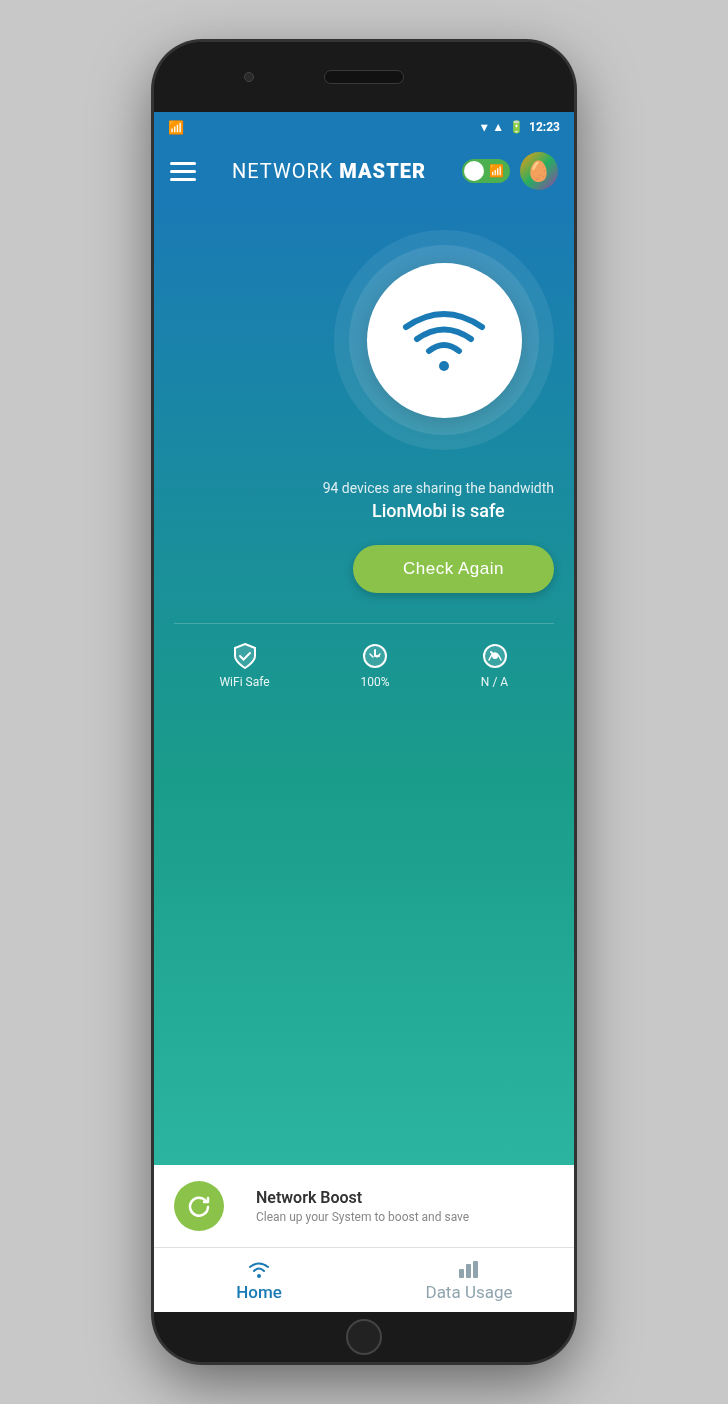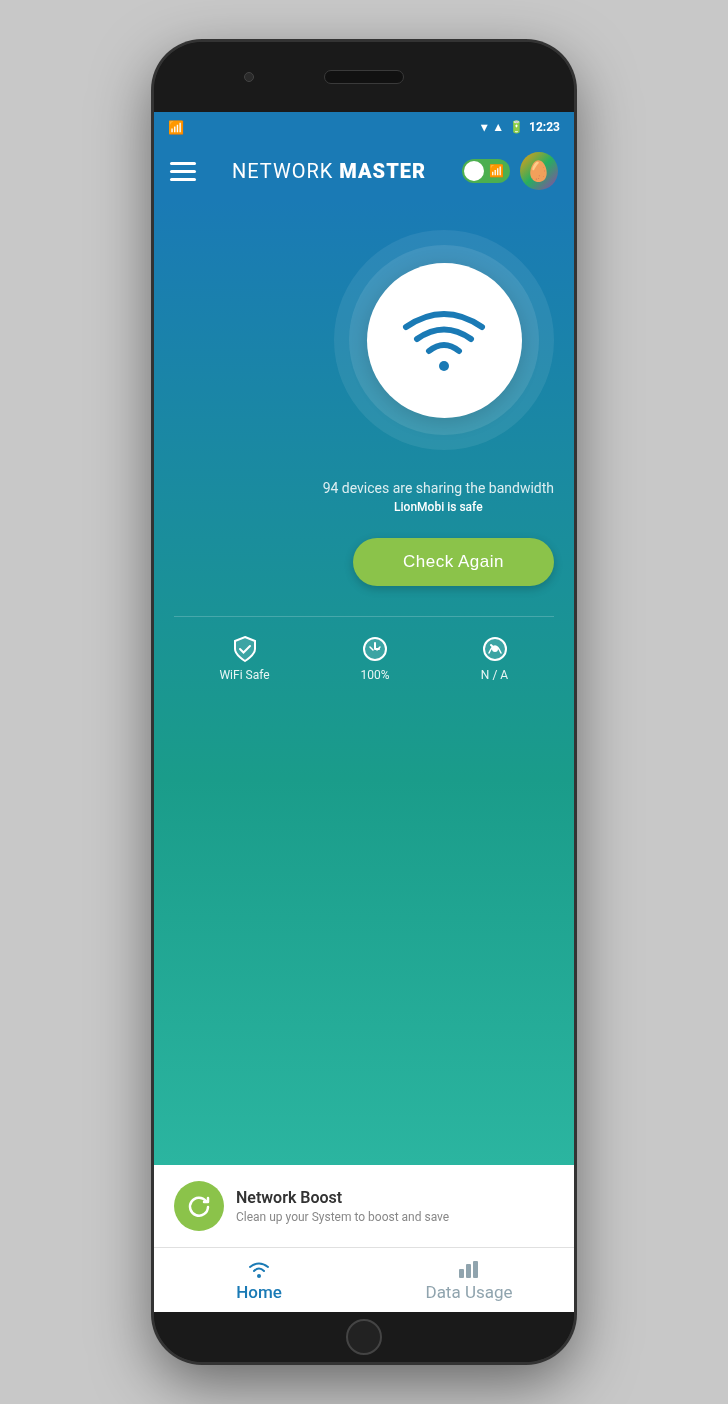--- a/index.html
+++ b/index.html
@@ -238,21 +238,21 @@
       text-align: center;
       color: rgba(255,255,255,0.9);
       margin-bottom: 24px;
     }
     .status-text .devices-text {
       font-size: 14px;
       margin-bottom: 4px;
       color: rgba(255,255,255,0.85);
     }
     .status-text .safe-text {
-      font-size: 12px;
+      font-size: 18px;
       font-weight: 500;
       color: white;
     }
 
     
     .check-btn {
       background: #8bc34a;
       color: white;
       border: none;
       border-radius: 30px;
@@ -284,21 +284,21 @@
       font-size: 12px;
       color: rgba(255,255,255,0.9);
     }
 
     
     .boost-card {
       background: white;
       padding: 16px 20px;
       display: flex;
       align-items: center;
-      gap: 12px;
+      gap: 32px;
       flex-shrink: 0;
     }
     .boost-icon-circle {
       width: 50px;
       height: 50px;
       border-radius: 50%;
       background: #8bc34a;
       display: flex;
       align-items: center;
       justify-content: center;

